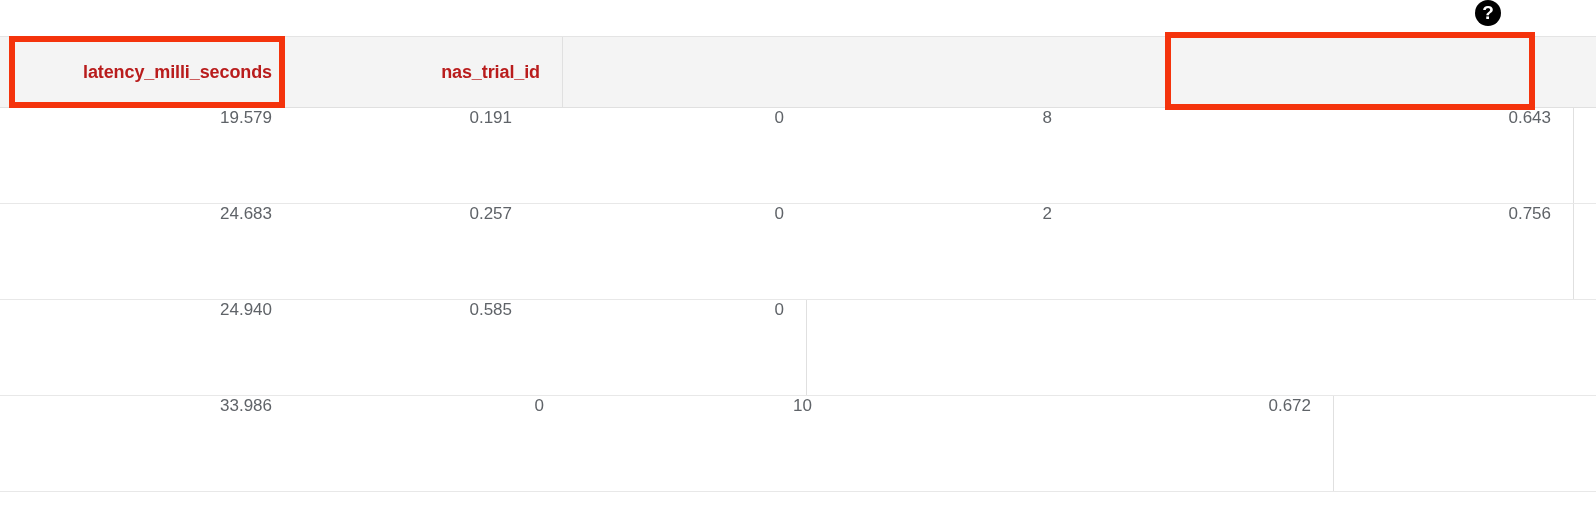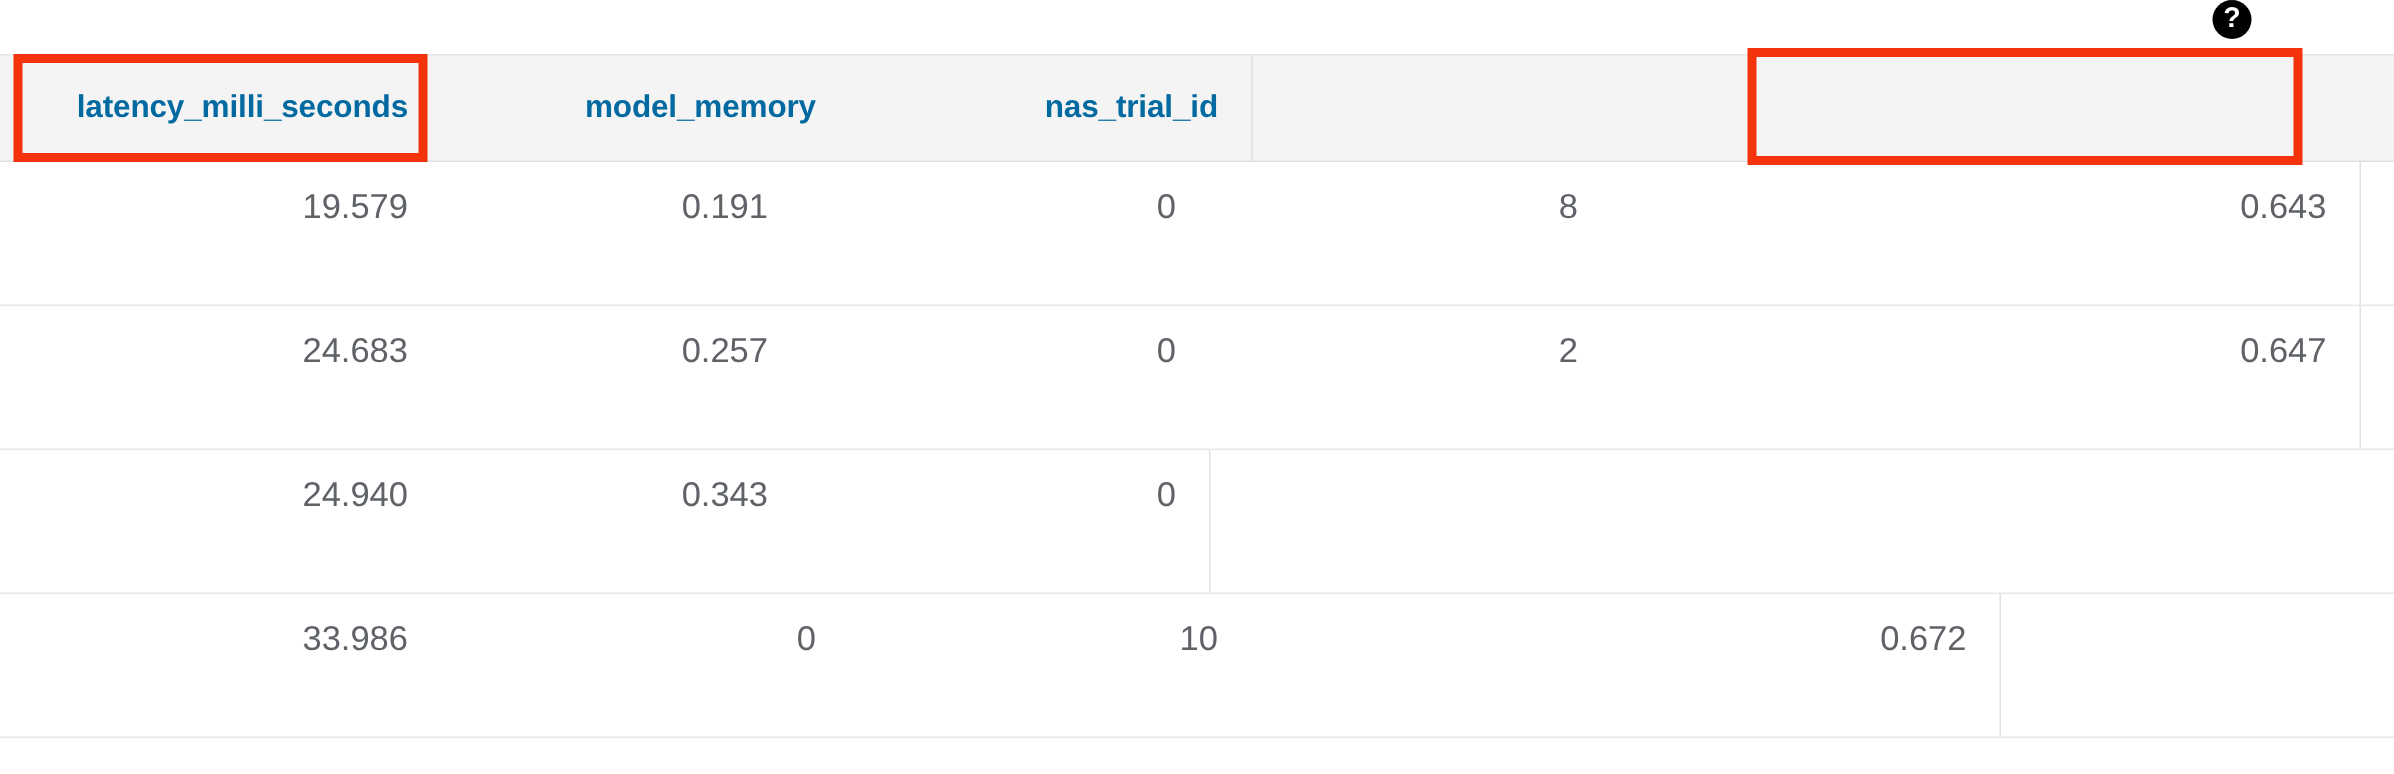--- a/index.html
+++ b/index.html
@@ -57,23 +57,23 @@
     border-bottom: 1px solid #e0e0e0;
     box-sizing: border-box;
   }
 
   .hcell {
     display: flex;
     align-items: center;
     justify-content: flex-end;
     padding-right: 22px;
     box-sizing: border-box;
-    font-size: 21px;
+    font-size: 18px;
     font-weight: bold;
-    color: #0369a1;
+    color: #b91c1c;
     letter-spacing: -0.1px;
     white-space: nowrap;
     overflow: hidden;
   }
 
   .hcell.spill {
     border-left: 1px solid #e0e0e0;
   }
 
   .row {
@@ -82,23 +82,22 @@
     background: #ffffff;
     border-bottom: 1px solid #e8e8e8;
     box-sizing: border-box;
   }
 
   .cell {
     display: flex;
     align-items: flex-start;
     justify-content: flex-end;
     padding-right: 22px;
-    padding-top: 16px;
     box-sizing: border-box;
-    font-size: 23px;
+    font-size: 17px;
     color: #5f6368;
     white-space: nowrap;
     overflow: hidden;
   }
 
   .cell.spill {
     border-left: 1px solid #e0e0e0;
   }
 
   
@@ -134,46 +133,45 @@
 <body>
 
 <div class="screen">
 
   <div class="help-icon">?</div>
 
   <div class="grid">
 
     <div class="grid-header">
       <div class="hcell c0">latency_milli_seconds</div>
-      <div class="hcell c2">model_memory</div>
       <div class="hcell c3">nas_trial_id</div>
       <div class="hcell c5 spill"></div>
     </div>
 
     <div class="row">
       <div class="cell c0">19.579</div>
       <div class="cell c1">0.191</div>
       <div class="cell c2">0</div>
       <div class="cell c3">8</div>
       <div class="cell c4">0.643</div>
       <div class="cell c5 spill"></div>
     </div>
 
     <div class="row">
       <div class="cell c0">24.683</div>
       <div class="cell c1">0.257</div>
       <div class="cell c2">0</div>
       <div class="cell c3">2</div>
-      <div class="cell c4">0.647</div>
+      <div class="cell c4">0.756</div>
       <div class="cell c5 spill"></div>
     </div>
 
     <div class="row">
       <div class="cell c0">24.940</div>
-      <div class="cell c1">0.343</div>
+      <div class="cell c1">0.585</div>
       <div class="cell c2">0</div>
       <div class="cell c5 spill"></div>
     </div>
 
     <div class="row">
       <div class="cell c0">33.986</div>
       <div class="cell c2">0</div>
       <div class="cell c3">10</div>
       <div class="cell c4">0.672</div>
       <div class="cell c5 spill"></div>

